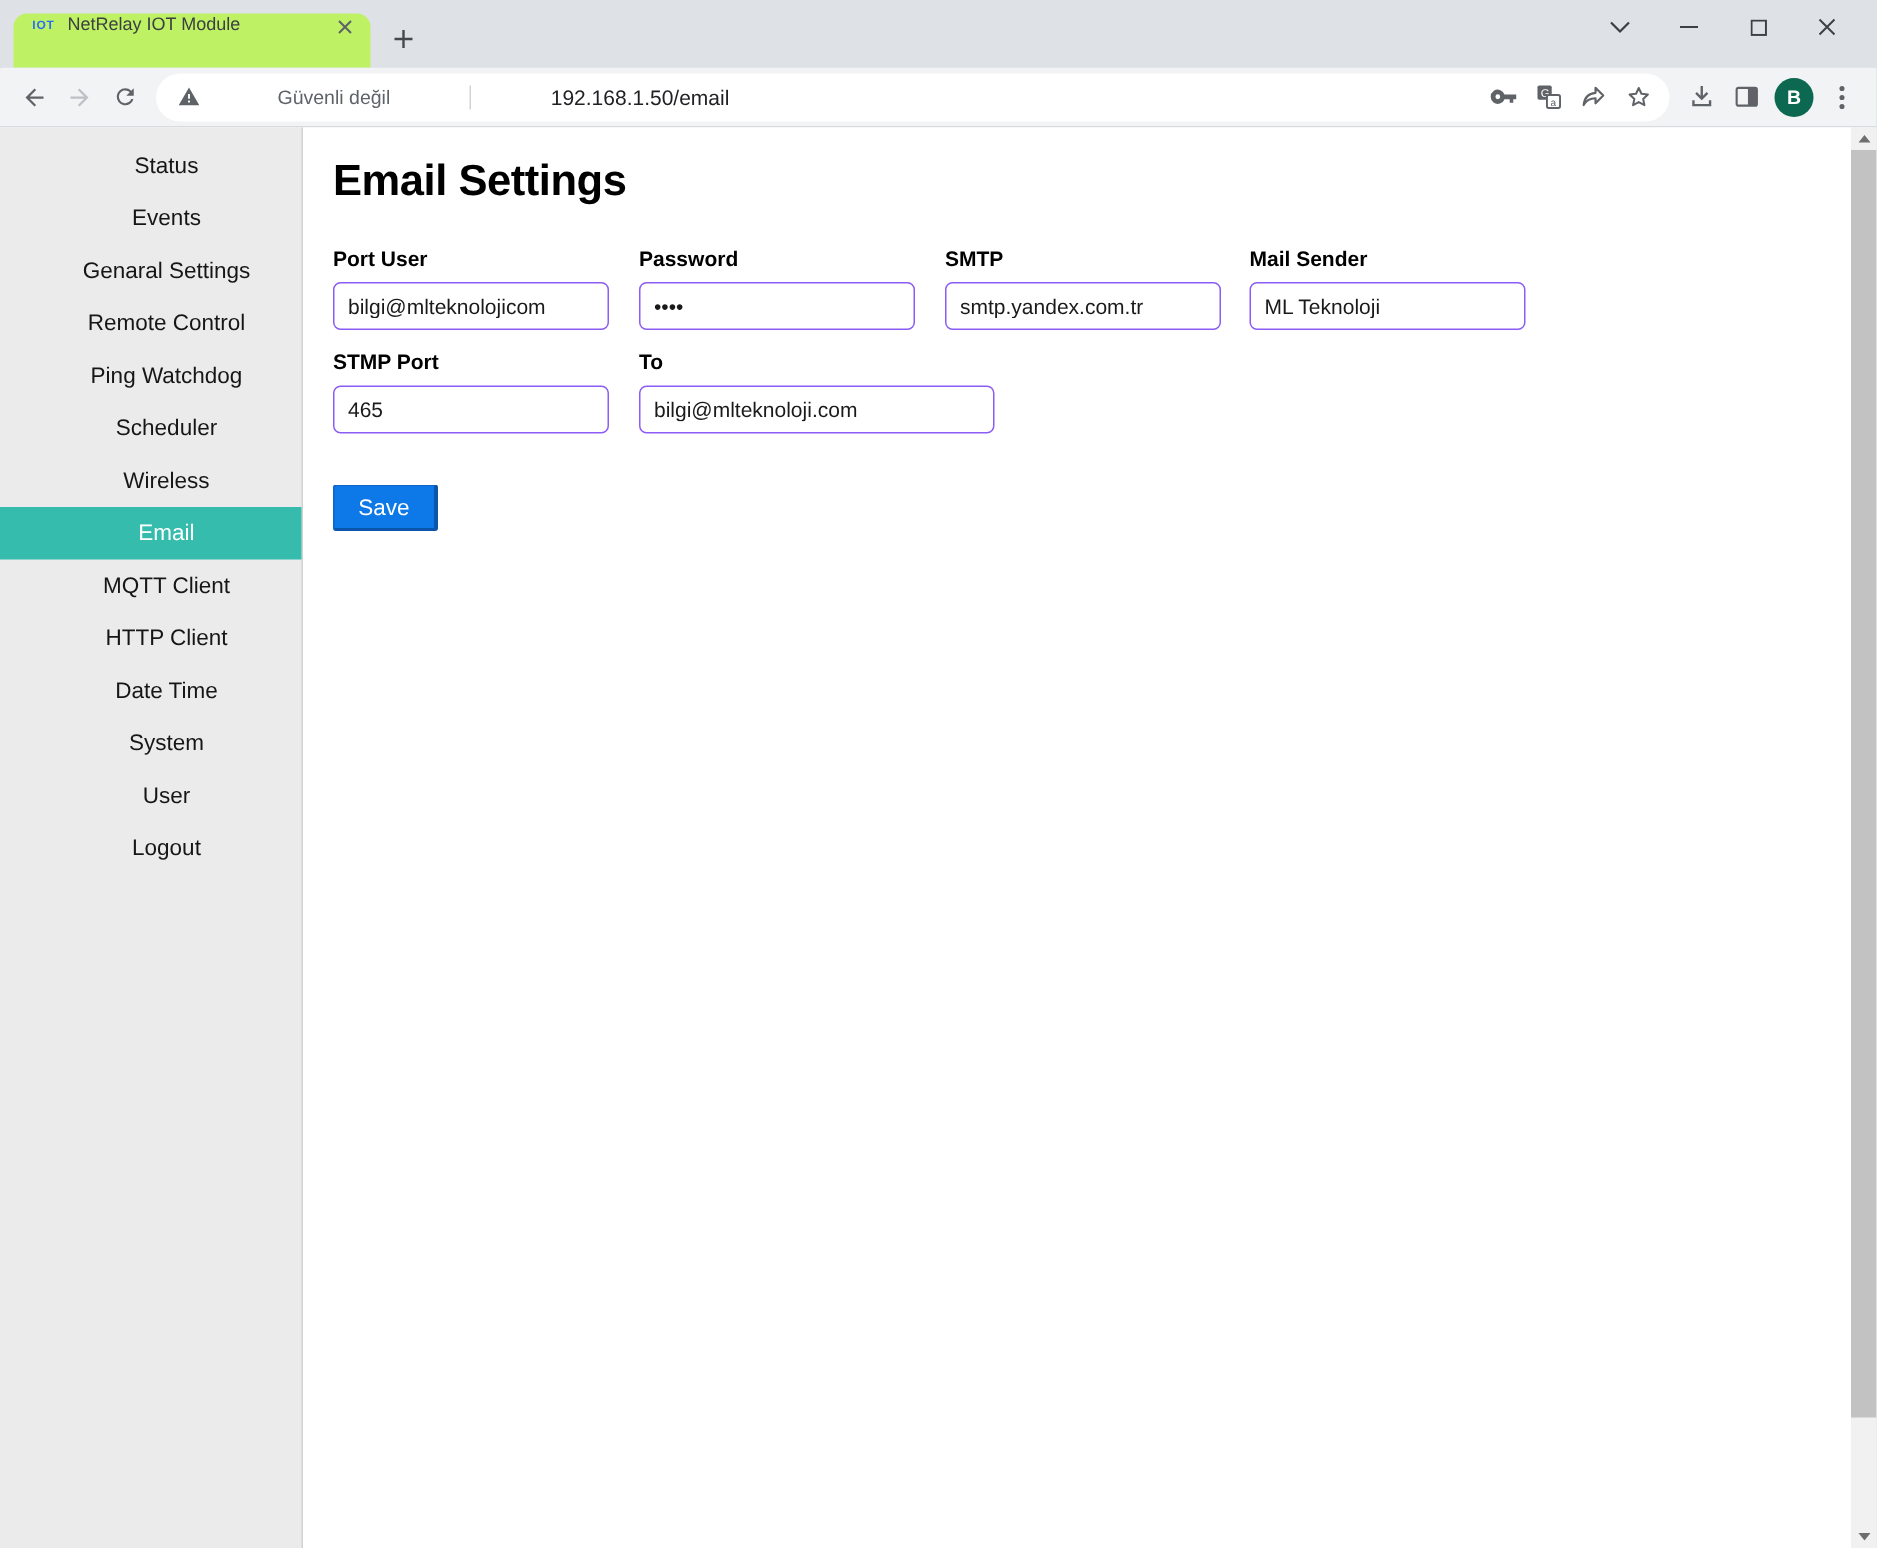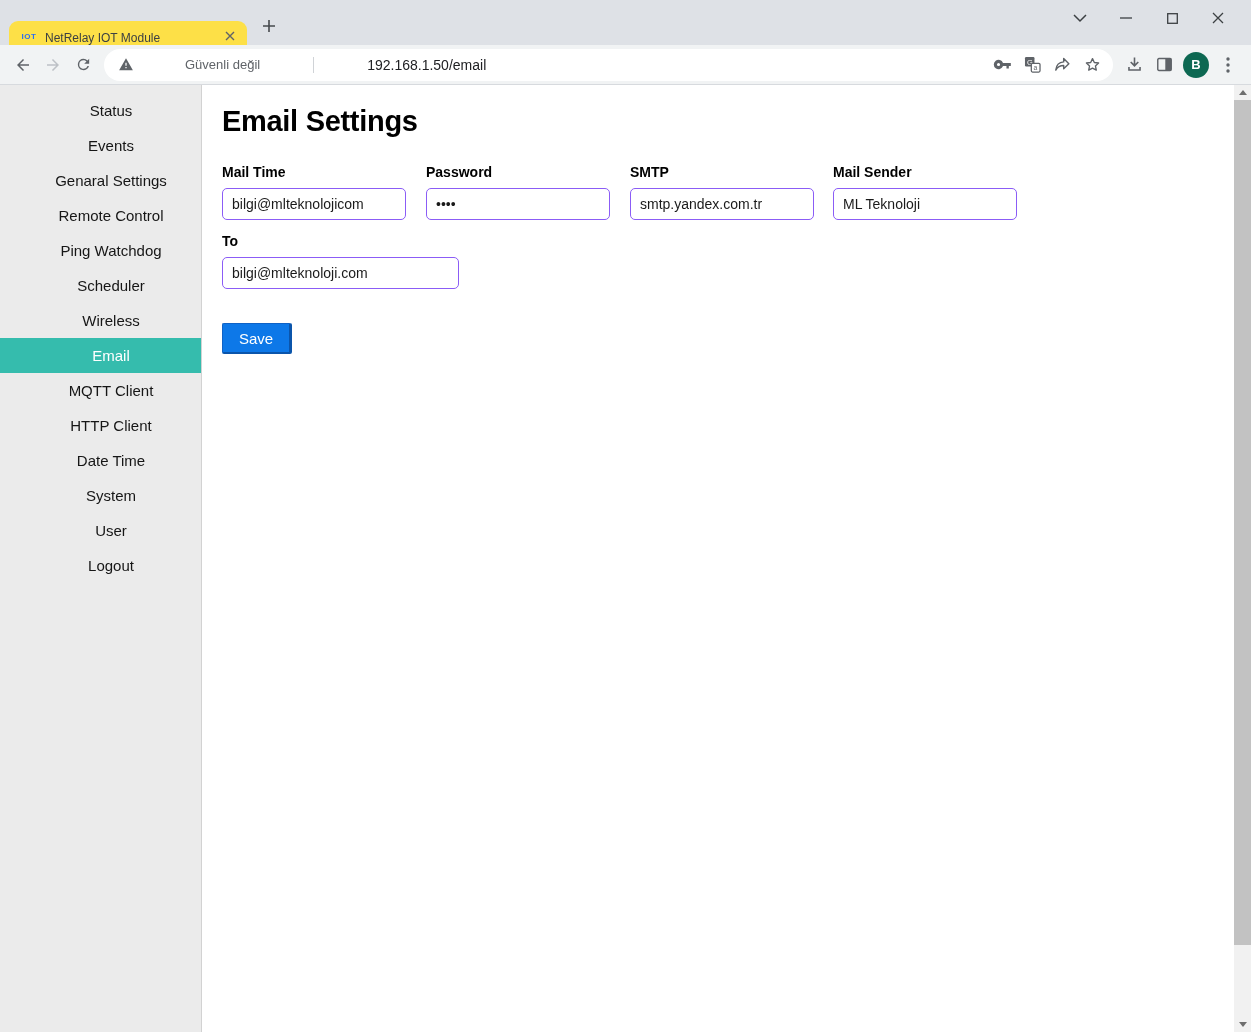--- a/index.html
+++ b/index.html
@@ -2,21 +2,21 @@
 <html><head>
 <meta charset="utf-8">
 <style>
   * { margin:0; padding:0; box-sizing:border-box; }
   html,body { width:1251px; height:1032px; overflow:hidden; }
   body { font-family:"Liberation Sans","DejaVu Sans",sans-serif; background:#dee1e6; }
   .window { width:1251px; height:1032px; position:relative; box-shadow:inset 0 0 0 1px #b9bcc0; display:flex; flex-direction:column; }
 
   
   .tabstrip { height:45px; background:#dee1e6; display:flex; align-items:flex-end; position:relative; flex:none; }
-  .tab { margin-left:9px; width:238px; height:24px; background:#fde047; border-radius:9px 9px 0 0; display:flex; align-items:flex-end; padding:0 8px 0 10px; }
+  .tab { margin-left:9px; width:238px; height:36px; background:#bef264; border-radius:9px 9px 0 0; display:flex; align-items:flex-start; padding:0 8px 0 10px; }
   .favicon { width:20px; height:16px; font-weight:bold; font-size:8px; color:#2a6df5; letter-spacing:.5px; line-height:16px; text-align:center; flex:none; }
   .tab-title { flex:1; font-size:12px; color:#3c4043; white-space:nowrap; overflow:hidden; text-overflow:ellipsis; margin-left:6px; }
   .tab-close { width:18px; height:18px; border-radius:50%; display:flex; align-items:center; justify-content:center; flex:none; cursor:default; }
   .newtab { width:28px; height:28px; margin:0 0 5px 8px; border-radius:50%; display:flex; align-items:center; justify-content:center; }
   .win-controls { position:absolute; right:10px; top:0; height:36px; display:flex; align-items:center; }
   .win-btn { width:46px; height:32px; display:flex; align-items:center; justify-content:center; }
 
   
   .toolbar { height:40px; background:#f1f3f4; border-bottom:1px solid #d7dade; display:flex; align-items:center; padding:0 8px; flex:none; }
   .tb-btn { width:30px; height:30px; display:flex; align-items:center; justify-content:center; flex:none; border-radius:50%; }
@@ -190,38 +190,42 @@
       <div class="nav-item">System</div>
       <div class="nav-item">User</div>
       <div class="nav-item">Logout</div>
     </div>
 
     <div class="main">
       <div class="page-title">Email Settings</div>
 
       <div class="form-row first">
         <div class="field">
-          <label>Mail Time</label>
+          <label>Port User</label>
           <input type="text" value="bilgi@mlteknolojicom" style="">
         </div>
         <div class="field">
           <label>Password</label>
           <input type="password" value="••••" style="">
         </div>
         <div class="field">
           <label>SMTP</label>
           <input type="text" value="smtp.yandex.com.tr" style="">
         </div>
         <div class="field col3">
           <label>Mail Sender</label>
           <input type="text" value="ML Teknoloji" style="">
         </div>
       </div>
 
       <div class="form-row">
+        <div class="field">
+          <label>STMP Port</label>
+          <input type="text" value="465" style="">
+        </div>
         <div class="field wide">
           <label>To</label>
           <input type="text" value="bilgi@mlteknoloji.com" style="">
         </div>
       </div>
 
       <button class="save-btn">Save</button>
     </div>
 
     <div class="scrollbar">

